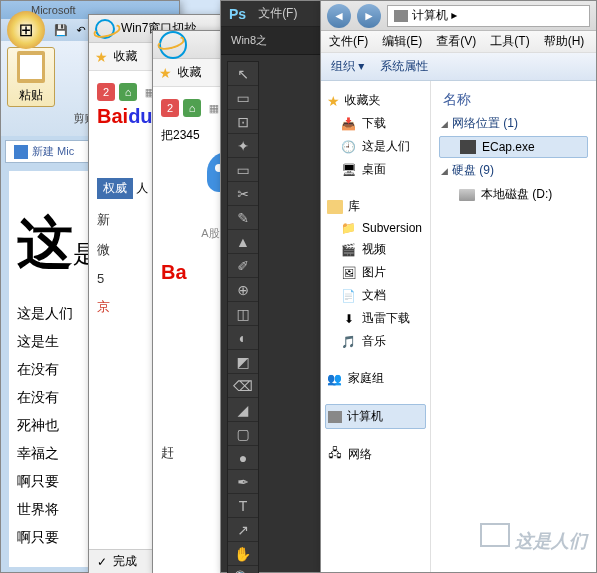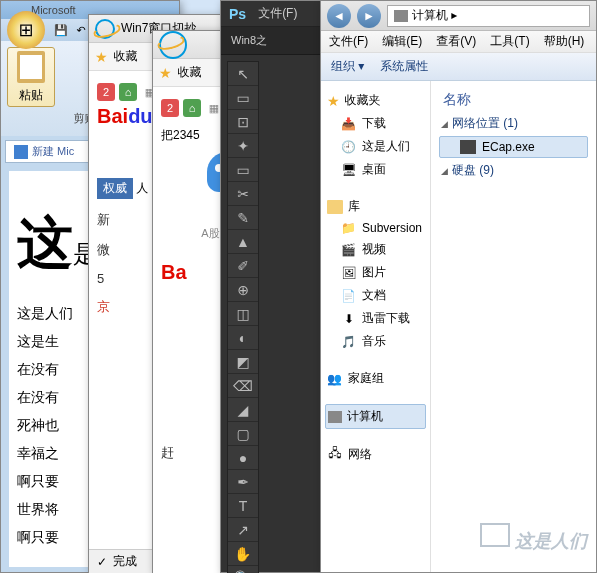--- a/index.html
+++ b/index.html
@@ -312,20 +312,24 @@
         </div>
       <div class="list-item sel">
           <span class="ico" style="background:#444"></span>
           <span>ECap.exe</span>
         </div>
       <div class="list-group">
           <span class="tri">◢</span>
           <span>硬盘 (9)</span>
         </div>
       <div id="list-drives">
+          <div class="list-item">
+            <span class="drive"></span>
+            <span>本地磁盘 (D:)</span>
+          </div>
         </div>
     </div>
   </div>
 </div>
 
 <div class="watermark">
   <span class="house"></span>
   <span>这是人们</span>
 </div>
 

